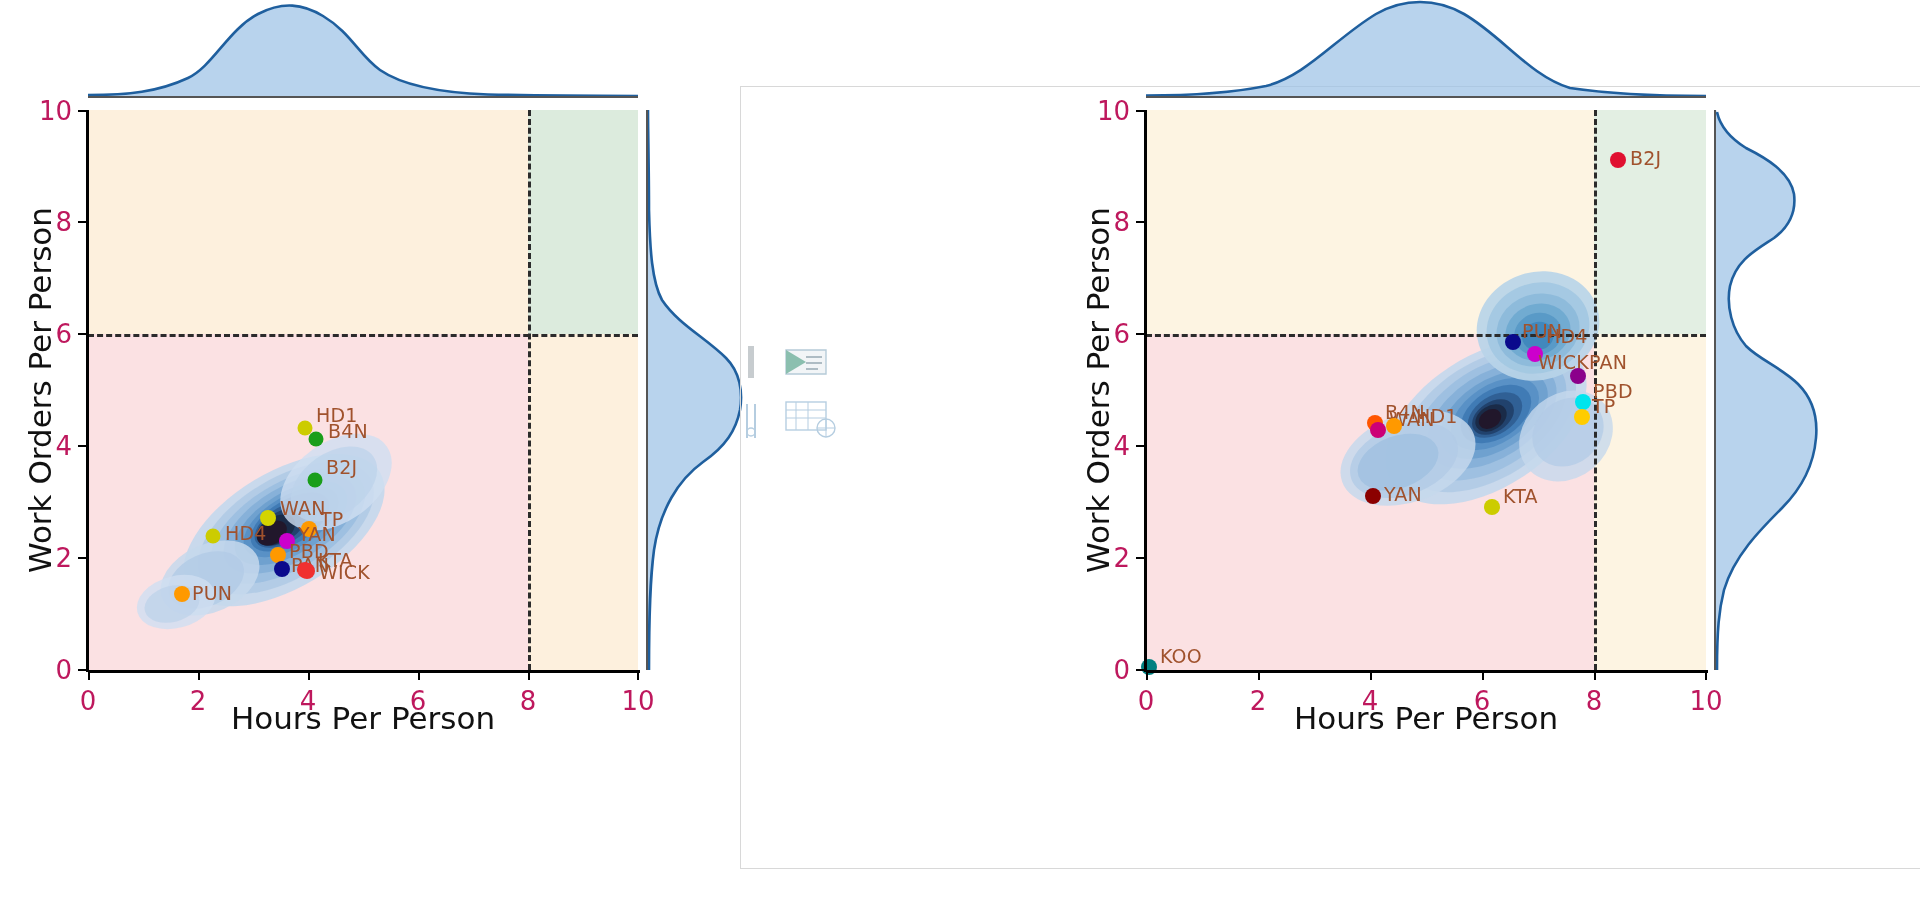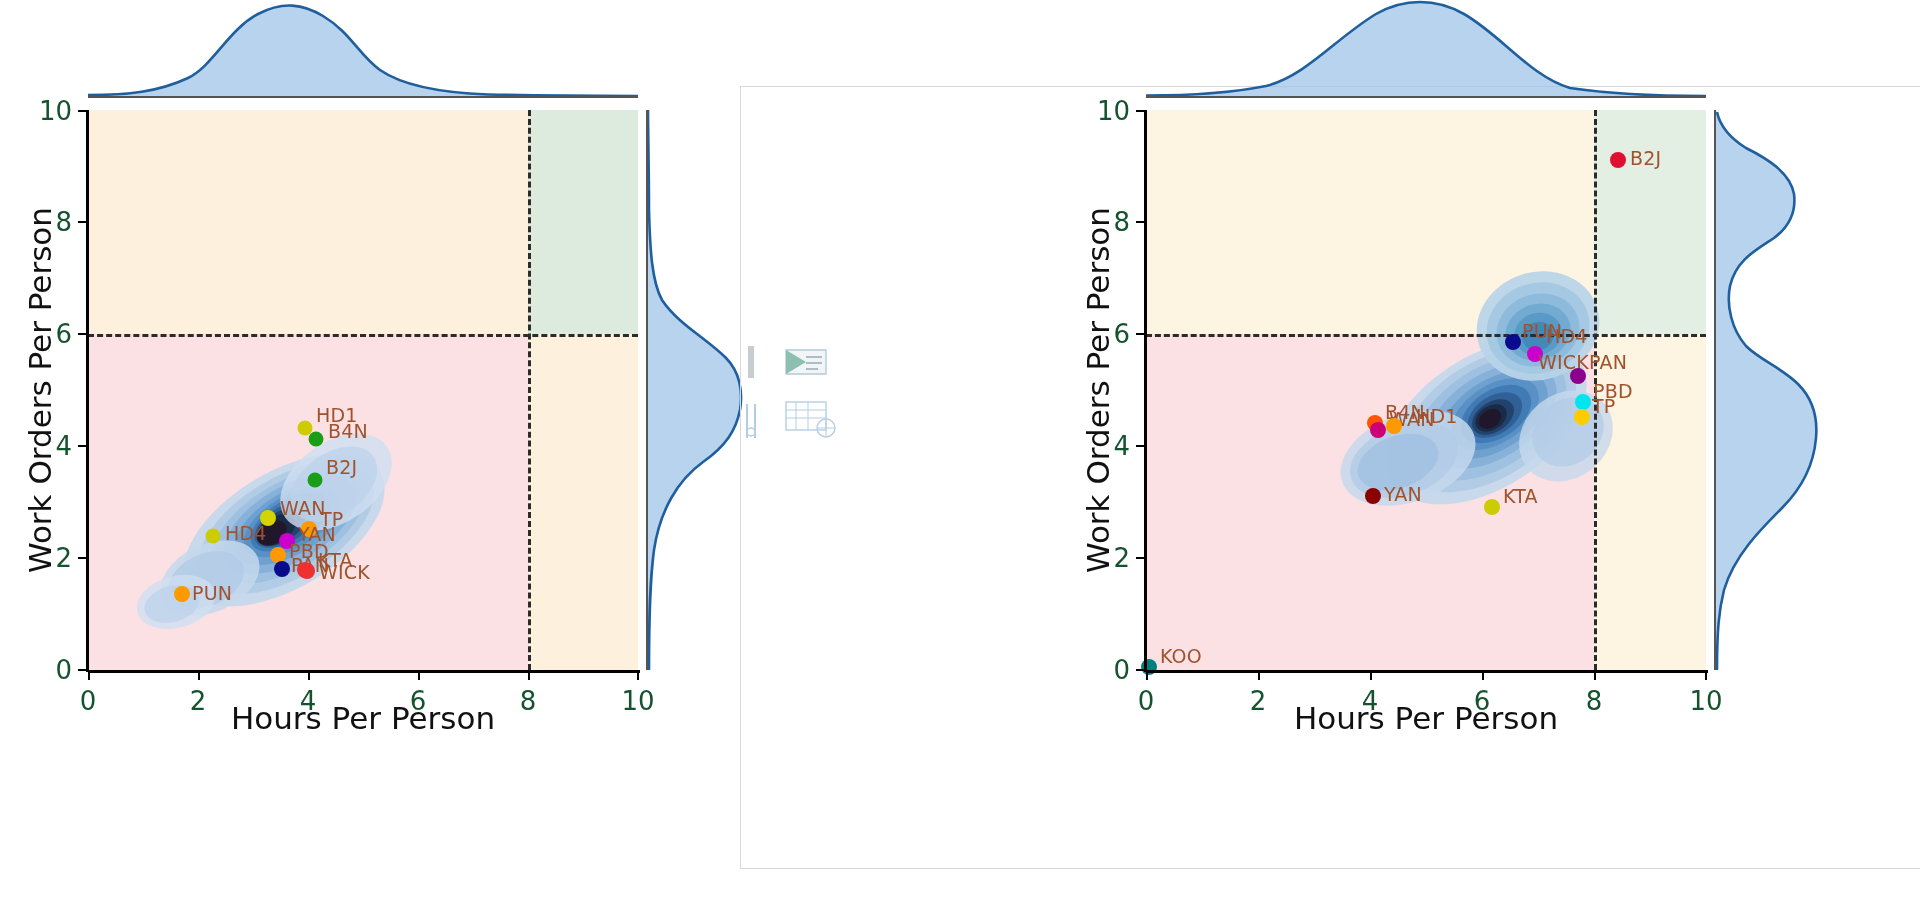--- a/index.html
+++ b/index.html
@@ -16,21 +16,21 @@
 
   .plot-area{position:absolute;overflow:visible;}
 
   .quad{position:absolute;}
 
   .axis-line{position:absolute;background:#000;}
   .tick{position:absolute;background:#000;}
 
   .ticklabel{
     position:absolute;
-    color:#14532d;
+    color:#be185d;
     font-size:26px;
     font-family:"DejaVu Sans", sans-serif;
     white-space:nowrap;
   }
   .ticklabel.x{transform:translateX(-50%);}
   .ticklabel.y{transform:translateY(-50%);text-align:right;}
 
   .axis-title{
     position:absolute;
     color:#111;

